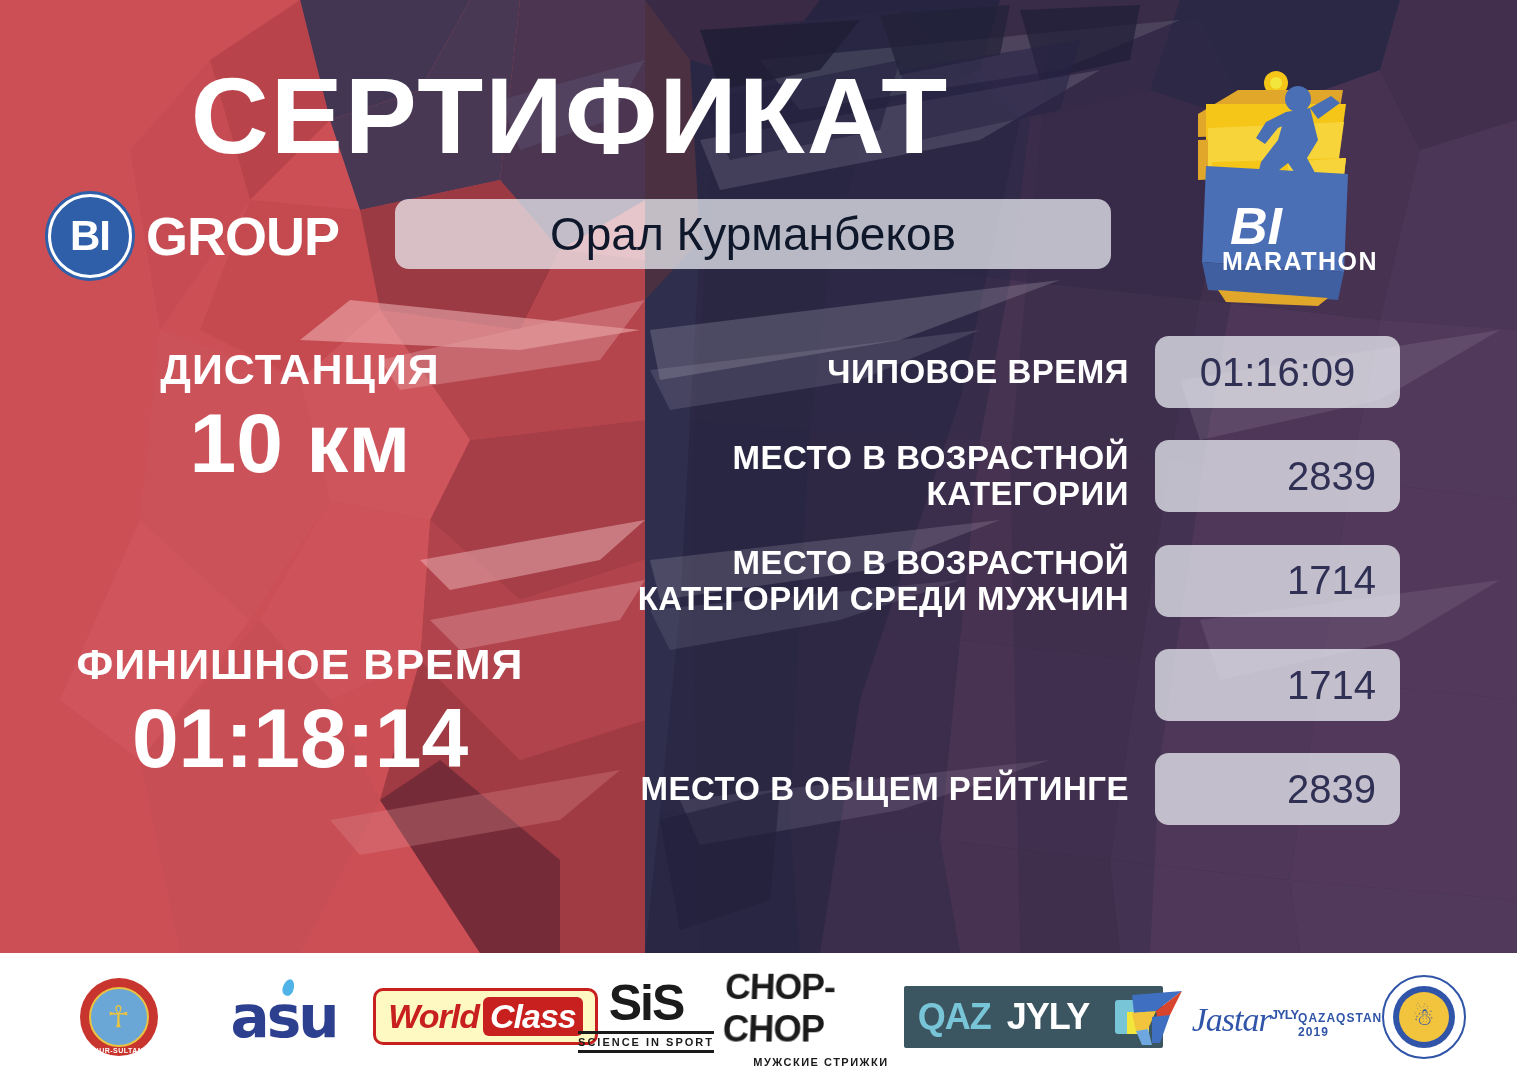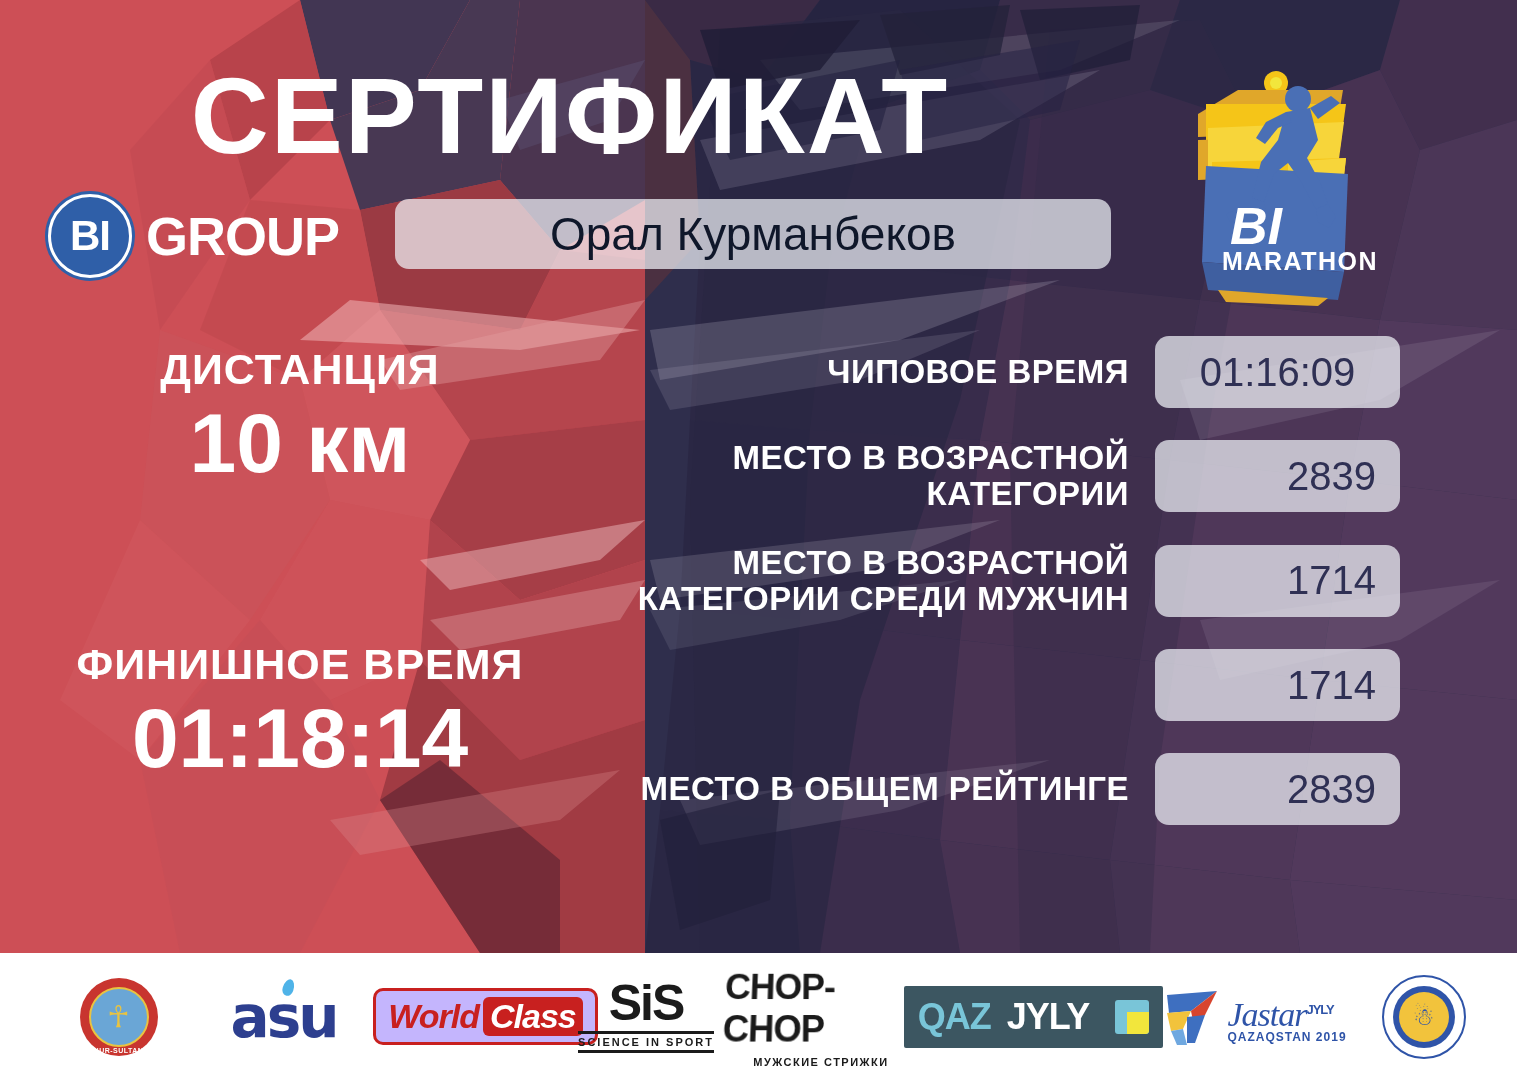--- a/index.html
+++ b/index.html
@@ -118,21 +118,21 @@
 
   
   .asu{color:#2d3f8f;font-size:58px;font-weight:bold;letter-spacing:-3px;
        position:relative;font-family:"DejaVu Sans",sans-serif;}
   .asu .drop{position:absolute;top:-4px;left:52px;width:11px;height:17px;
        background:#4fb3e8;border-radius:50% 50% 50% 50%/60% 60% 40% 40%;
        transform:rotate(18deg);}
 
   
   .wc{border:3px solid #c8201f;border-radius:10px;padding:6px 12px;
-      display:flex;align-items:center;gap:4px;background:#c4b5fd;margin-left:39px;}
+      display:flex;align-items:center;gap:4px;background:#fef9c3;margin-left:39px;}
   .wc .w1{color:#c8201f;font-size:34px;font-weight:bold;font-style:italic;letter-spacing:-1px;}
   .wc .w2{color:#fff;background:#c8201f;border-radius:6px;padding:0px 7px;
       font-size:34px;font-weight:bold;font-style:italic;letter-spacing:-1px;}
 
   
   .sis{display:flex;flex-direction:column;align-items:center;}
   .sis .big{color:#1b1b1b;font-size:50px;font-weight:bold;letter-spacing:-2px;line-height:0.95;
       position:relative;}
   .sis .sub{color:#1b1b1b;font-size:11px;font-weight:bold;letter-spacing:2px;
       border-top:3px solid #1b1b1b;border-bottom:3px solid #1b1b1b;
@@ -150,21 +150,21 @@
   .qs .q1{color:#79c5d8;font-size:36px;font-weight:bold;letter-spacing:-1px;}
   .qs .q2{color:#ffffff;font-size:36px;font-weight:bold;letter-spacing:-1px;}
   .qs .mark{width:34px;height:34px;margin-left:10px;background:#79c5d8;
       border-radius:3px 3px 3px 3px;position:relative;overflow:hidden;}
   .qs .mark::after{content:"";position:absolute;right:0;bottom:0;width:22px;height:22px;
       background:#f2e63c;border-radius:0 0 3px 0;}
 
   
   .jas{display:flex;align-items:center;gap:6px;}
   .jas .arrow{width:56px;height:60px;position:relative;}
-  .jas .txt{display:flex;flex-direction:column;align-items:flex-start;margin-top:7px;}
+  .jas .txt{display:flex;flex-direction:row;align-items:flex-end;margin-top:7px;}
   .jas .t1{color:#2f54a8;font-size:34px;font-style:italic;font-family:"Liberation Serif",serif;
       letter-spacing:-1px;position:relative;}
   .jas .t1 sup{font-size:13px;font-style:normal;font-family:"Liberation Sans",sans-serif;
       font-weight:bold;vertical-align:super;}
   .jas .t2{color:#2f54a8;font-size:12px;font-weight:bold;letter-spacing:1px;margin-top:-4px;}
 
   
   .seal{width:80px;height:80px;border-radius:50%;border:2px solid #2f54a8;
      background:#ffffff;display:flex;align-items:center;justify-content:center;position:relative;}
   .seal::before{content:"";position:absolute;width:62px;height:62px;border-radius:50%;

